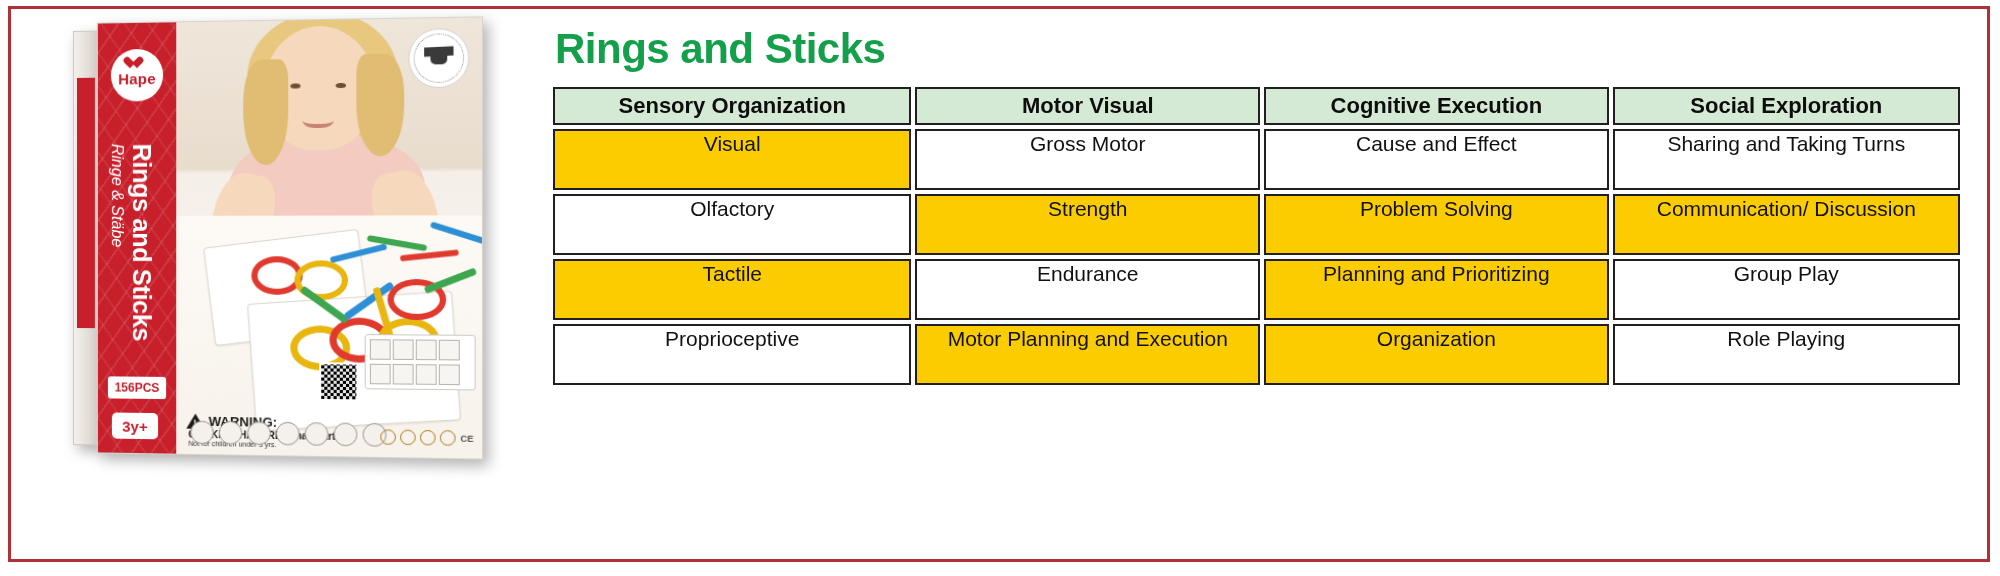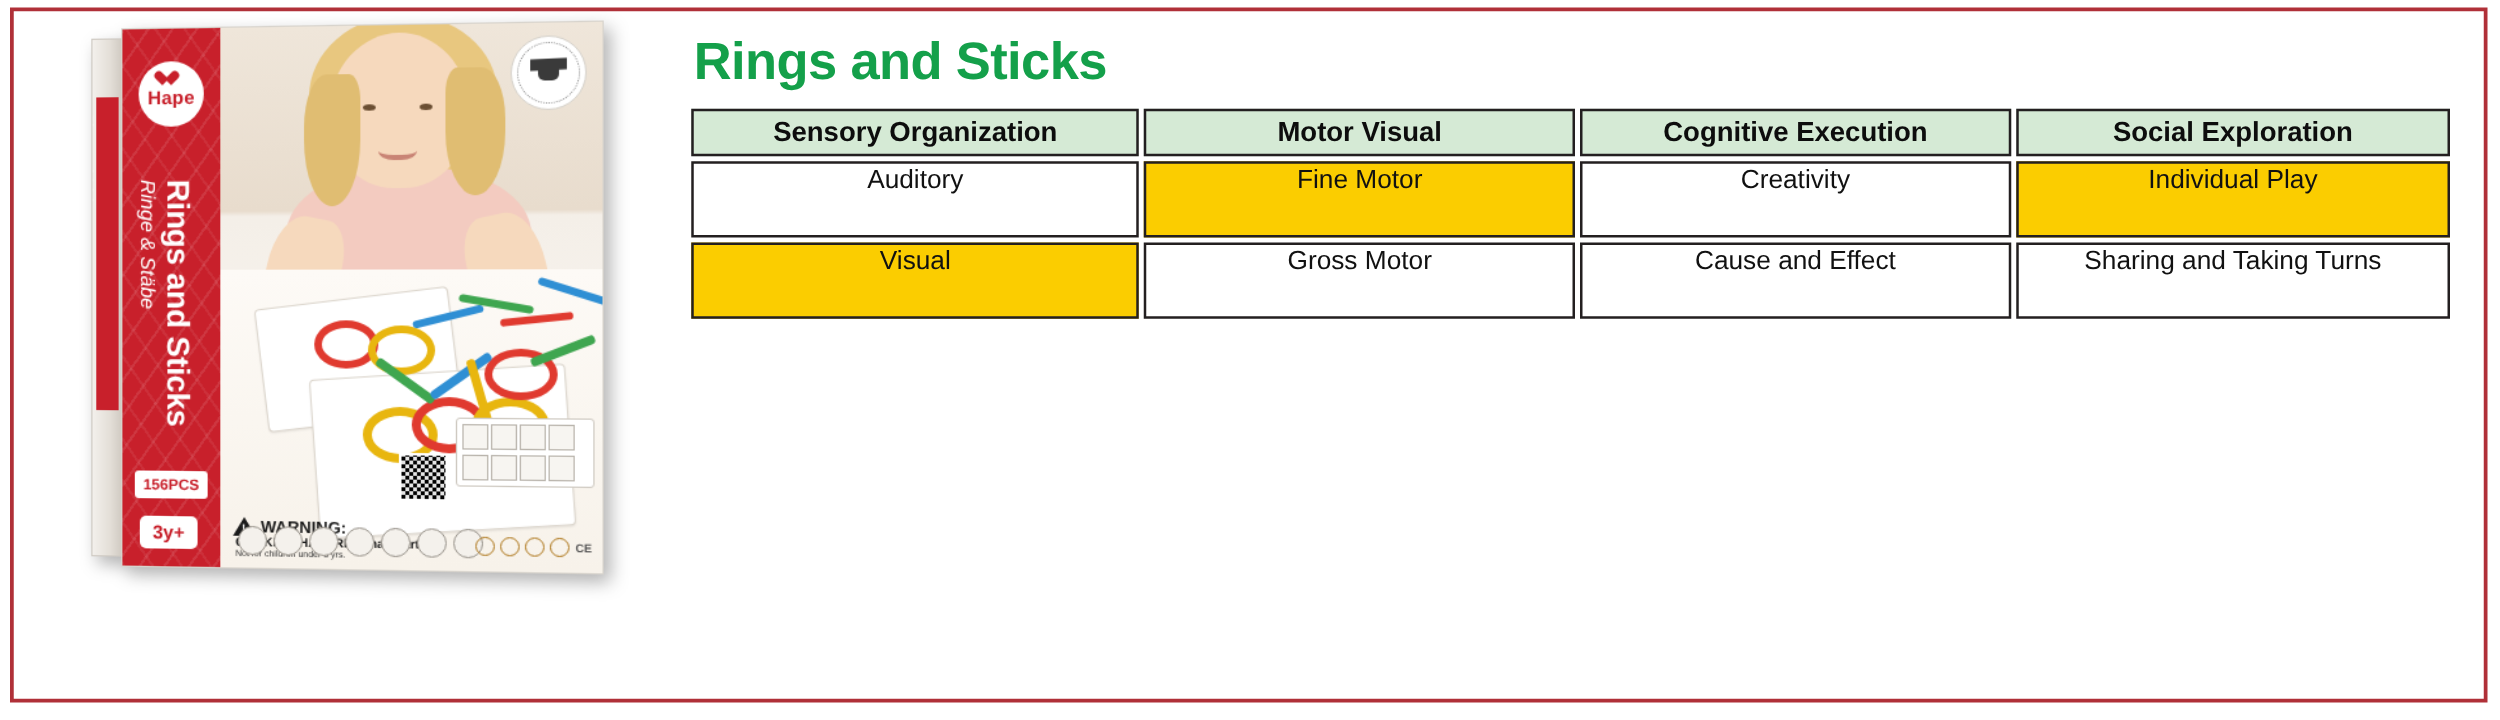--- a/index.html
+++ b/index.html
@@ -658,29 +658,41 @@
         <thead>
           <tr>
             <th>Sensory Organization</th>
             <th>Motor Visual</th>
             <th>Cognitive Execution</th>
             <th>Social Exploration</th>
           </tr>
         </thead>
         <tbody>
           <tr>
-            <td class="plain">Auditory</td>
-            <td class="hl">Fine Motor</td>
-            <td class="plain">Creativity</td>
-            <td class="hl">Individual Play</td>
-          </tr>
-          <tr>
             <td class="hl">Visual</td>
             <td class="plain">Gross Motor</td>
             <td class="plain">Cause and Effect</td>
             <td class="plain">Sharing and Taking Turns</td>
           </tr>
+          <tr>
+            <td class="plain">Olfactory</td>
+            <td class="hl">Strength</td>
+            <td class="hl">Problem Solving</td>
+            <td class="hl">Communication/ Discussion</td>
+          </tr>
+          <tr>
+            <td class="hl">Tactile</td>
+            <td class="plain">Endurance</td>
+            <td class="hl">Planning and Prioritizing</td>
+            <td class="plain">Group Play</td>
+          </tr>
+          <tr>
+            <td class="plain">Proprioceptive</td>
+            <td class="hl">Motor Planning and Execution</td>
+            <td class="hl">Organization</td>
+            <td class="plain">Role Playing</td>
+          </tr>
         </tbody>
       </table>
 
     </div>
   </div>
 </div>
 
 </body></html>

